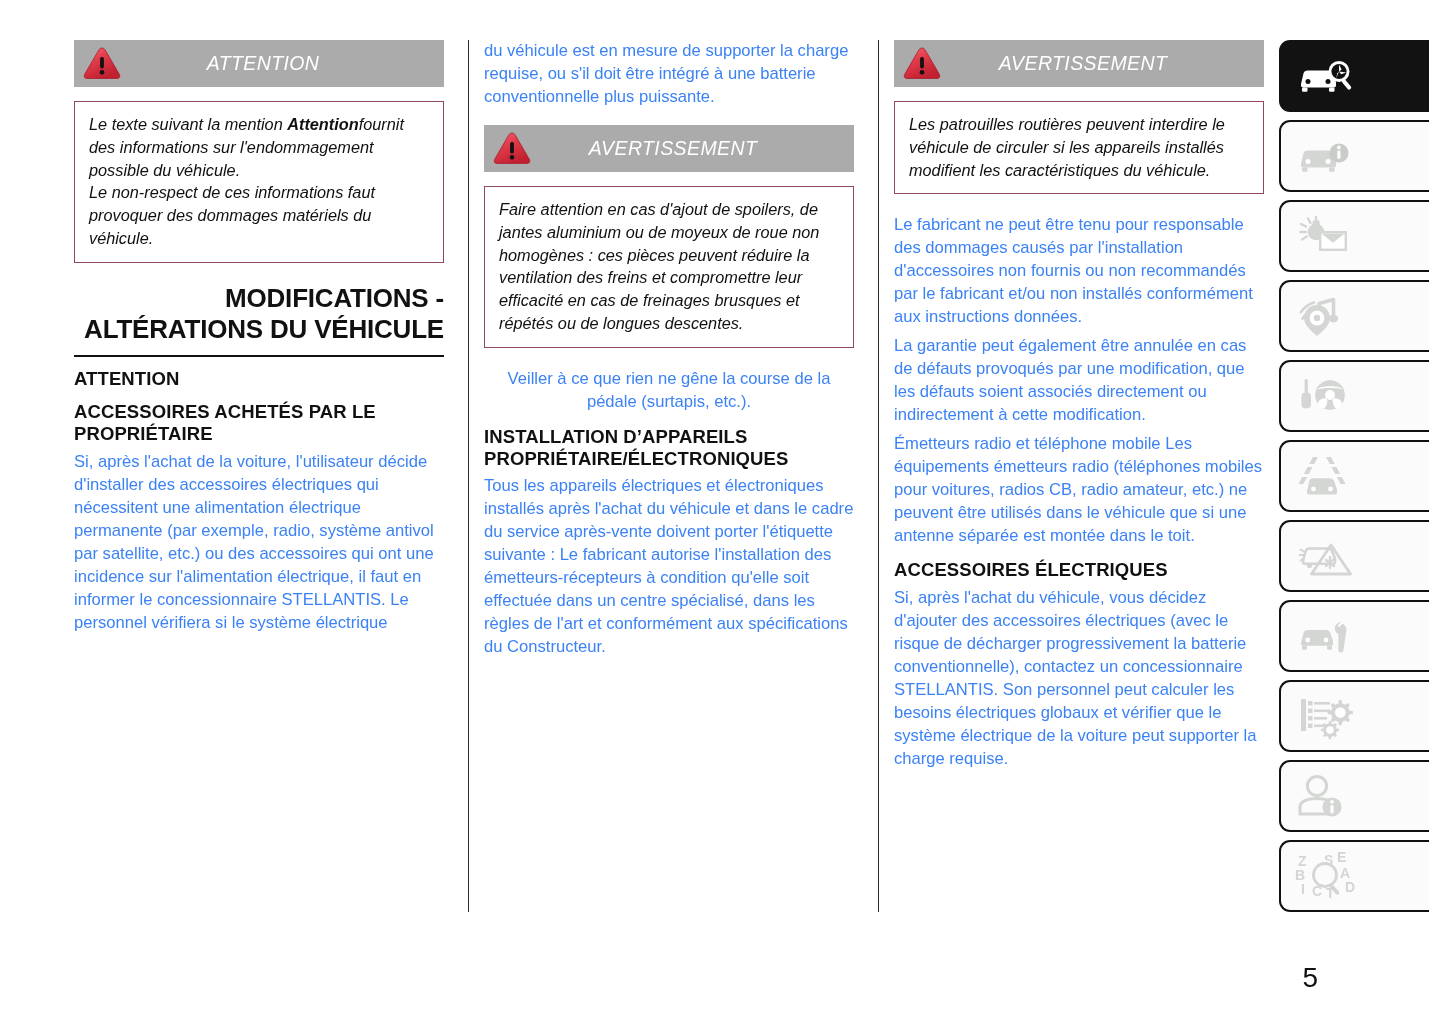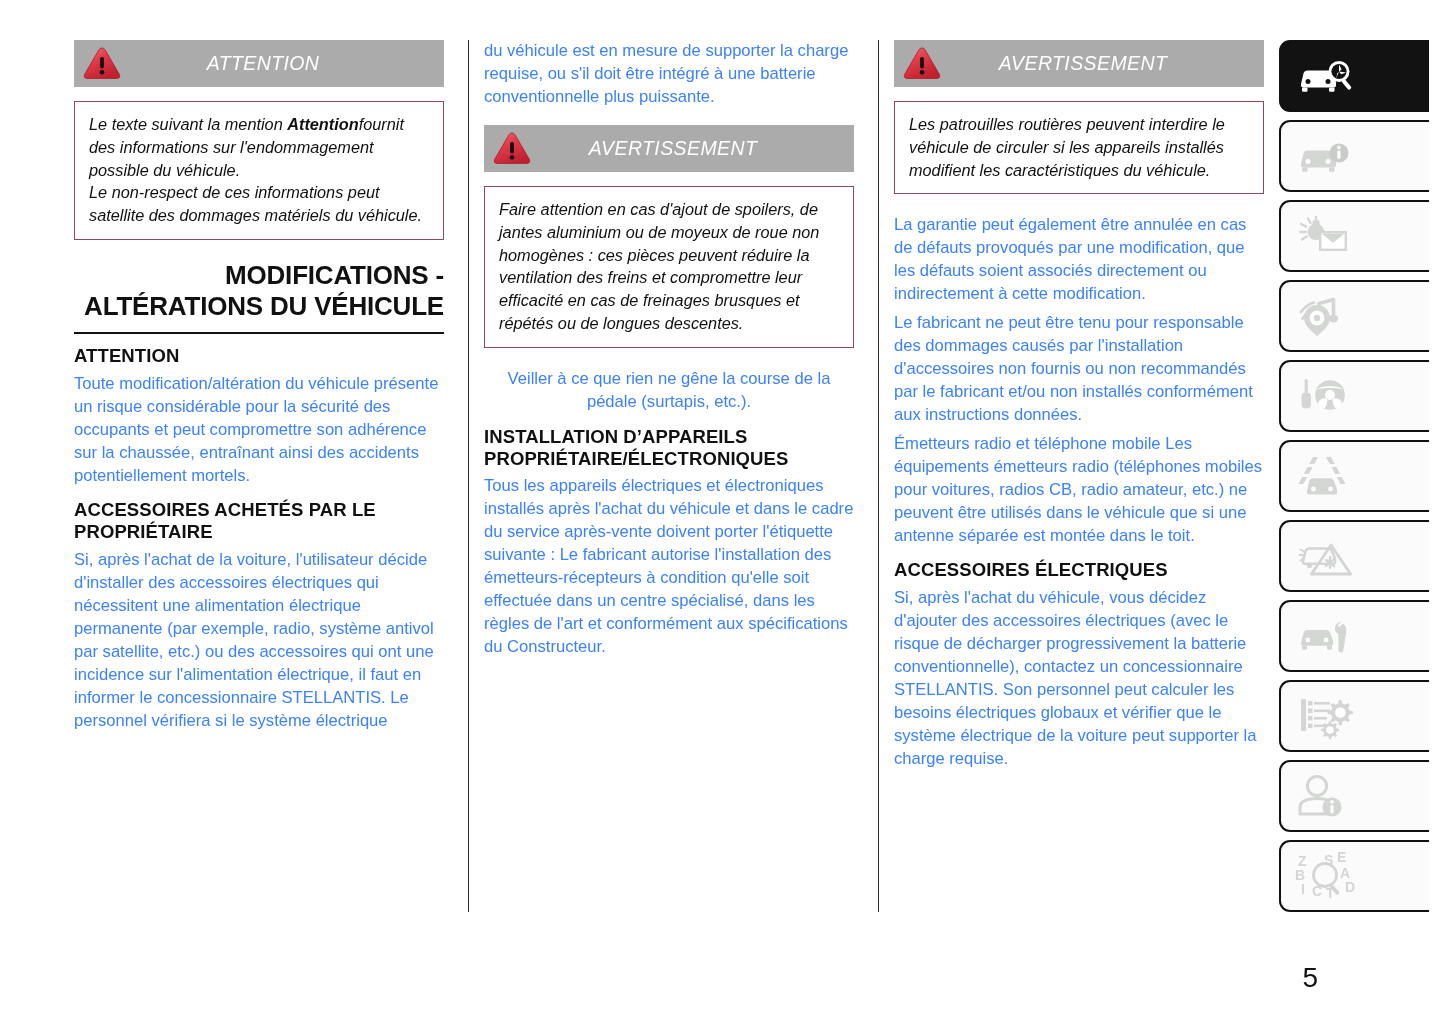--- a/index.html
+++ b/index.html
@@ -189,27 +189,26 @@
             <path d="M20 2 C21.6 2 22.6 3 23.3 4.2 L37.3 28.3 C38.3 30.1 37.6 32.4 35.4 32.4 L4.6 32.4 C2.4 32.4 1.7 30.1 2.7 28.3 L16.7 4.2 C17.4 3 18.4 2 20 2 Z" fill="url(#triG1)" stroke="#a81a28" stroke-width="0.8"></path>
             <rect x="18.1" y="11" width="3.8" height="11.4" rx="1.7" fill="#121212"></rect>
             <circle cx="20" cy="26.3" r="2.35" fill="#121212"></circle>
           </svg>
         </span>
         <span class="warn-label">ATTENTION</span>
       </div>
 
       <div class="note-box">
         <p><span>Le texte suivant la mention </span><b>Attention</b><span>fournit des informations sur l'endommagement possible du véhicule.</span></p>
-        <p>Le non-respect de ces informations peut satellite des dommages matériels du véhicule.</p>
+        <p>Le non-respect de ces informations faut provoquer des dommages matériels du véhicule.</p>
       </div>
 
       <h1 class="sect-title">MODIFICATIONS - ALTÉRATIONS DU VÉHICULE</h1>
 
       <h2 class="sub-title">ATTENTION</h2>
-      <p class="body">Toute modification/altération du véhicule présente un risque considérable pour la sécurité des occupants et peut compromettre son adhérence sur la chaussée, entraînant ainsi des accidents potentiellement mortels.</p>
 
       <h2 class="sub-title">ACCESSOIRES ACHETÉS PAR LE PROPRIÉTAIRE</h2>
       <p class="body tight">Si, après l'achat de la voiture, l'utilisateur décide d'installer des accessoires électriques qui nécessitent une alimentation électrique permanente (par exemple, radio, système antivol par satellite, etc.) ou des accessoires qui ont une incidence sur l'alimentation électrique, il faut en informer le concessionnaire STELLANTIS. Le personnel vérifiera si le système électrique</p>
     </div>
 
     <div class="col col-2">
 
       <p class="body" style="margin-bottom:16px;">du véhicule est en mesure de supporter la charge requise, ou s'il doit être intégré à une batterie conventionnelle plus puissante.</p>
 
       <div class="warn-bar">
@@ -257,22 +256,22 @@
             <circle cx="20" cy="26.3" r="2.35" fill="#121212"></circle>
           </svg>
         </span>
         <span class="warn-label">AVERTISSEMENT</span>
       </div>
 
       <div class="note-box">
         <p>Les patrouilles routières peuvent interdire le véhicule de circuler si les appareils installés modifient les caractéristiques du véhicule.</p>
       </div>
 
+      <p class="body">Le fabricant ne peut être tenu pour responsable des dommages causés par l'installation d'accessoires non fournis ou non recommandés par le fabricant et/ou non installés conformément aux instructions données.</p>
       <p class="body">La garantie peut également être annulée en cas de défauts provoqués par une modification, que les défauts soient associés directement ou indirectement à cette modification.</p>
-      <p class="body">Le fabricant ne peut être tenu pour responsable des dommages causés par l'installation d'accessoires non fournis ou non recommandés par le fabricant et/ou non installés conformément aux instructions données.</p>
       <p class="body">Émetteurs radio et téléphone mobile Les équipements émetteurs radio (téléphones mobiles pour voitures, radios CB, radio amateur, etc.) ne peuvent être utilisés dans le véhicule que si une antenne séparée est montée dans le toit.</p>
 
       <h2 class="sub-title">ACCESSOIRES ÉLECTRIQUES</h2>
       <p class="body tight">Si, après l'achat du véhicule, vous décidez d'ajouter des accessoires électriques (avec le risque de décharger progressivement la batterie conventionnelle), contactez un concessionnaire STELLANTIS. Son personnel peut calculer les besoins électriques globaux et vérifier que le système électrique de la voiture peut supporter la charge requise.</p>
     </div>
   </div>
 
   <div class="tabs">
 
     <div class="tab active" style="top:0px;">

